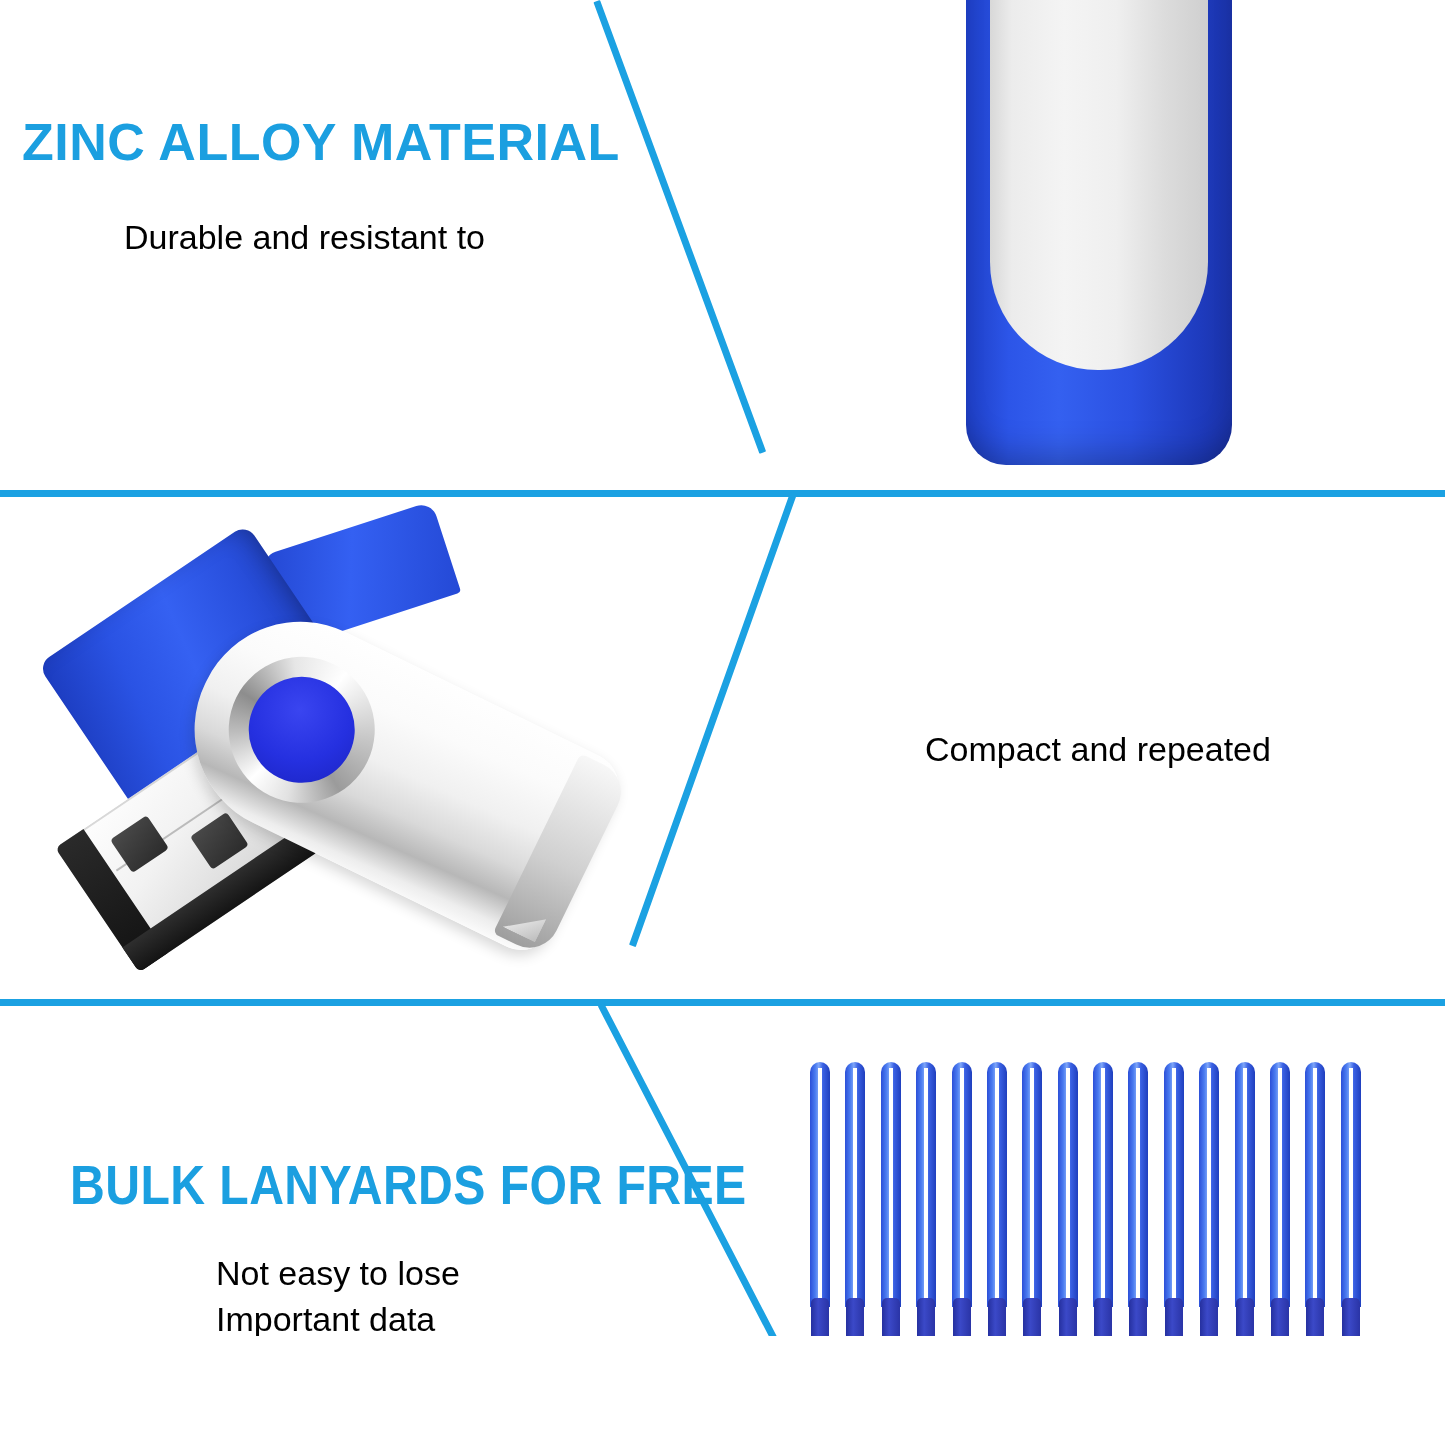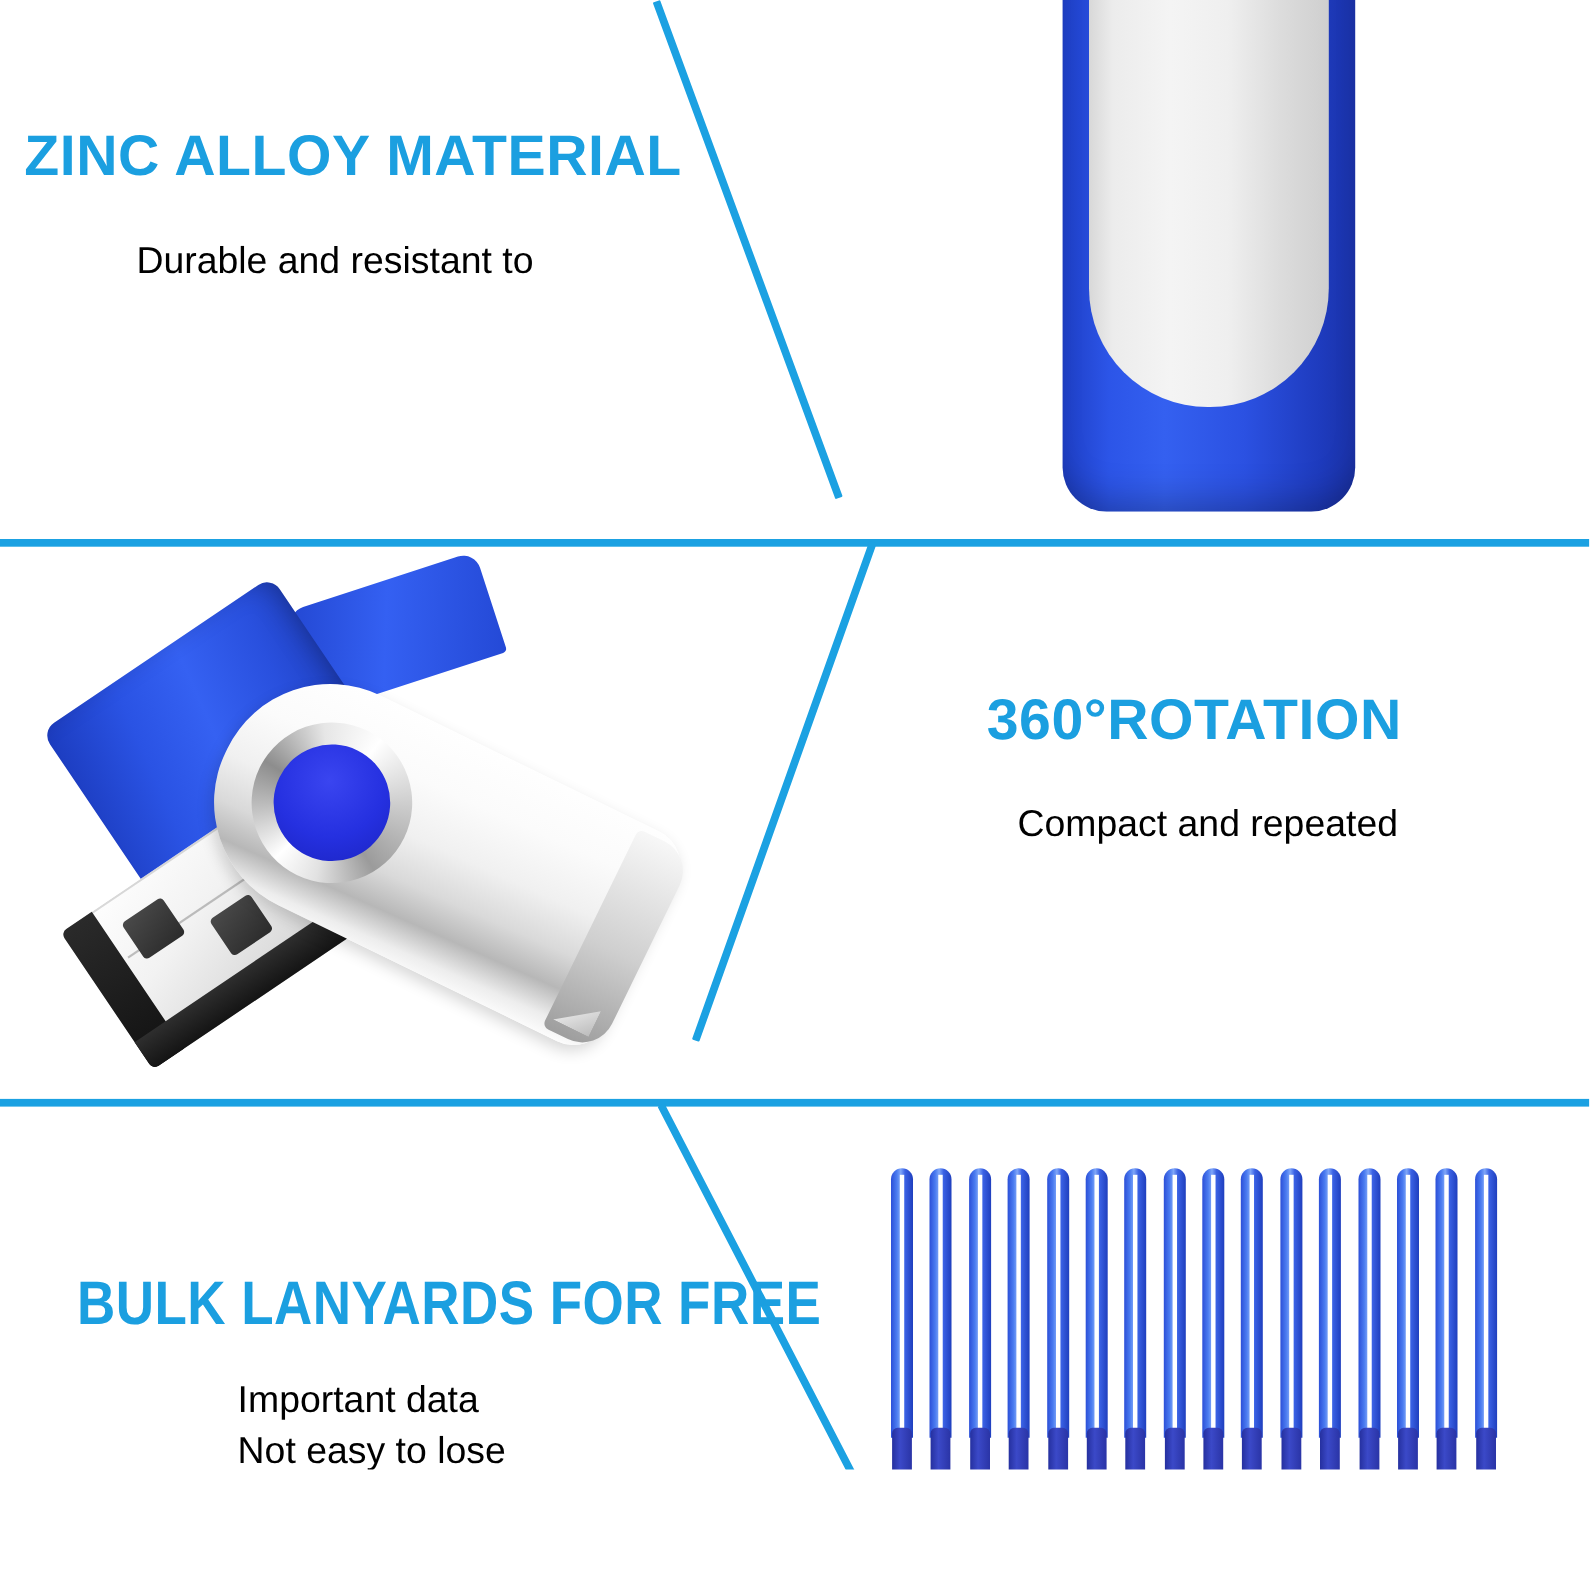--- a/index.html
+++ b/index.html
@@ -111,21 +111,20 @@
   <div class="sub" id="sub-zinc">
     <div>Durable and resistant to</div>
   </div>
 
   <div id="usb-closeup">
     <div id="cu-body"></div>
     <div id="cu-swivel"></div>
 
   </div>
 
-  <div class="headline" id="hl-rot">360°ROTATION</div>
   <div class="sub" id="sub-rot">Compact and repeated</div>
 
   <div id="usb-full">
     <div class="uf" id="uf-tab"></div>
     <div class="uf" id="uf-plastic"></div>
 
     <div class="uf" id="uf-conn">
       <div class="shell"></div>
       <div class="blackedge"></div>
       <div class="blackbot"></div>
@@ -138,22 +137,22 @@
       <div id="uf-clipend"></div>
       <div id="uf-notch"></div>
       <div id="uf-cliphole">
         <div id="uf-clipbtn"></div>
       </div>
     </div>
   </div>
 
   <div class="headline" id="hl-bulk">BULK LANYARDS FOR FREE</div>
   <div class="sub" id="sub-bulk">
+    <div>Not easy to lose</div>
     <div>Important data</div>
-    <div>Not easy to lose</div>
   </div>
 
   <div id="lanyards">
       <div class="lan" style="left: 4px;">
         <div class="strap"></div>
         <div class="strapgap"></div>
         <div class="clamp"></div>
         <div class="thread"></div>
         <div class="loop"></div>
       </div>

